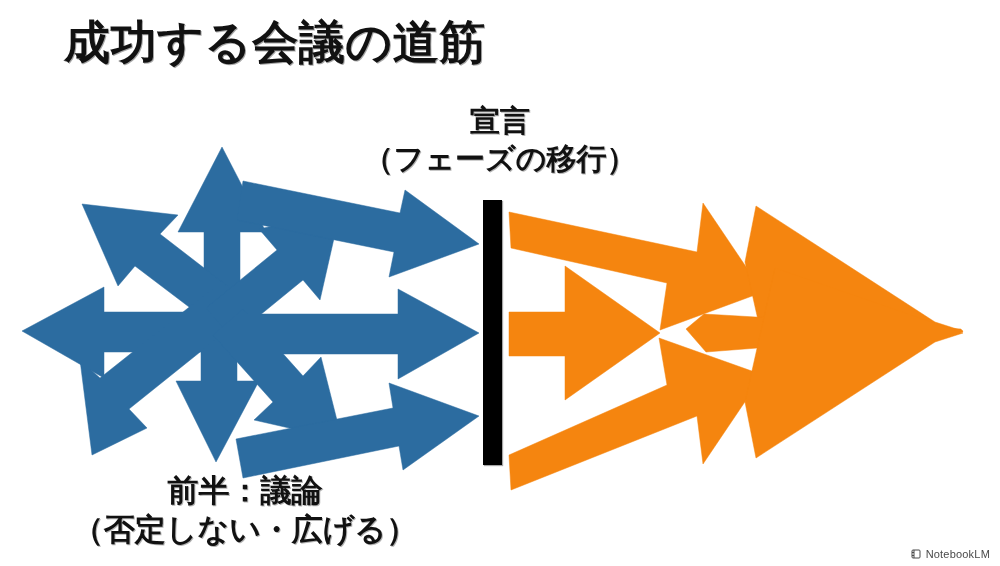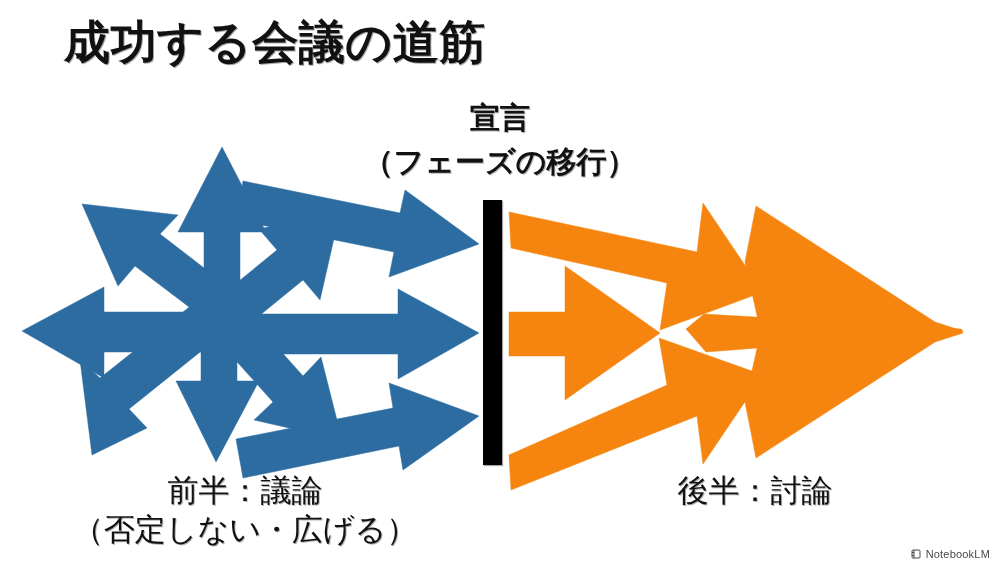--- a/index.html
+++ b/index.html
@@ -38,24 +38,23 @@
   #declaration {
     position: absolute;
     left: 320px;
     top: 104px;
     width: 360px;
     text-align: center;
     color: #111111;
     font-weight: 700;
     line-height: 1.12;
     text-shadow: 1px 1px 0 rgba(0,0,0,0.3);
-    font-family: Liberation Mono, monospace;
   }
   #declaration .line1 { font-size: 30px; display: block; }
-  #declaration .line2 { font-size: 30px; display: block; margin-top: 10px; }
+  #declaration .line2 { font-size: 30px; display: block; margin-top: 4px; }
 
   
   #divider {
     position: absolute;
     left: 483px;
     top: 200px;
     width: 19px;
     height: 265px;
     background: #000000;
     box-shadow: 1px 1px 1px rgba(0,0,0,0.35);
@@ -69,21 +68,21 @@
     width: 1000px;
     height: 566px;
     pointer-events: none;
   }
 
   
   .caption {
     position: absolute;
     text-align: center;
     color: #111111;
-    font-weight: 400;
+    font-weight: 700;
     line-height: 1.1;
     text-shadow: 1px 1px 0 rgba(0,0,0,0.3);
   }
   .caption .cl1 { display: block; font-size: 31px; }
   .caption .cl2 { display: block; font-size: 31px; margin-top: 5px; }
   #caption-left  { left: 10px;  top: 474px; width: 470px; }
   #caption-right { left: 520px; top: 474px; width: 470px; }
 
   
   #watermark {
@@ -157,21 +156,20 @@
       <polygon points="963,333 935,342 756,458 745,402 775,268"></polygon>
     </g>
   </svg>
 
   <div class="caption" id="caption-left">
     <span class="cl1">前半：議論</span>
     <span class="cl2">（否定しない・広げる）</span>
   </div>
 
   <div class="caption" id="caption-right">
-    <span class="cl1">後半：討論</span>
   </div>
 
   <div id="watermark">
     <span class="wm-mark">
       <svg width="12" height="12" viewBox="0 0 24 24" aria-hidden="true">
         <path d="M4 6a2 2 0 0 1 2-2h12a2 2 0 0 1 2 2v12a2 2 0 0 1-2 2H6a2 2 0 0 1-2-2z" fill="none" stroke="#4a4a4a" stroke-width="2"></path>
         <path d="M8 4v16M4 9h4M4 15h4" fill="none" stroke="#4a4a4a" stroke-width="2"></path>
       </svg>
     </span>
     <span>NotebookLM</span>

